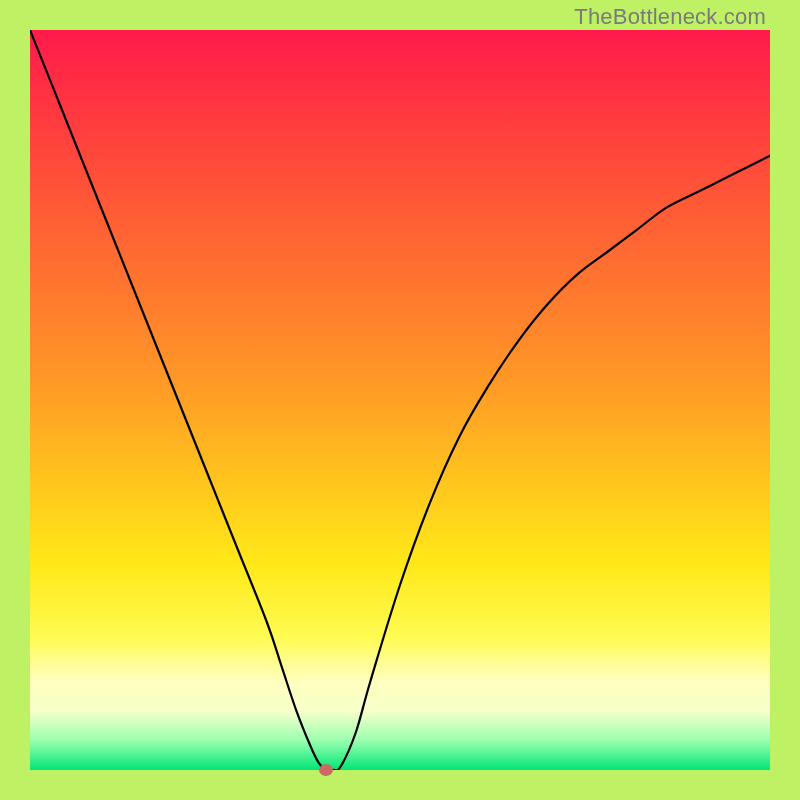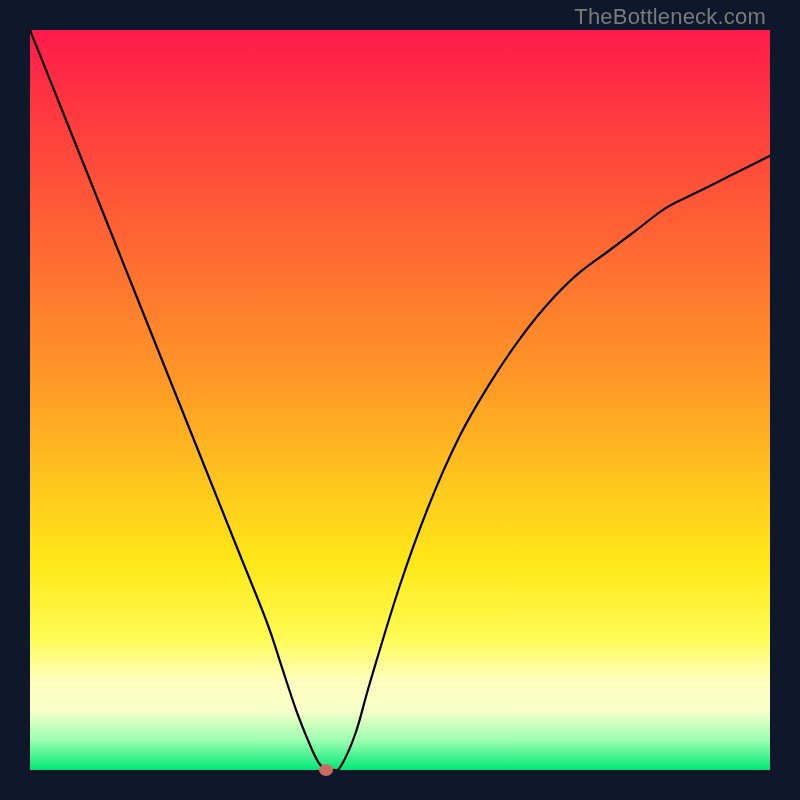--- a/index.html
+++ b/index.html
@@ -8,21 +8,21 @@
     width: 800px;
     height: 800px;
     overflow: hidden;
     background: #000;
     font-family: Arial, Helvetica, sans-serif;
   }
   .frame {
     position: relative;
     width: 800px;
     height: 800px;
-    background: #0f172a;
+    background: #bef264;
   }
   .plot {
     position: absolute;
     left: 30px;
     top: 30px;
     width: 740px;
     height: 740px;
     background: linear-gradient(to bottom,
       #ff1a4b 0%,
       #ff3b3f 12%,

